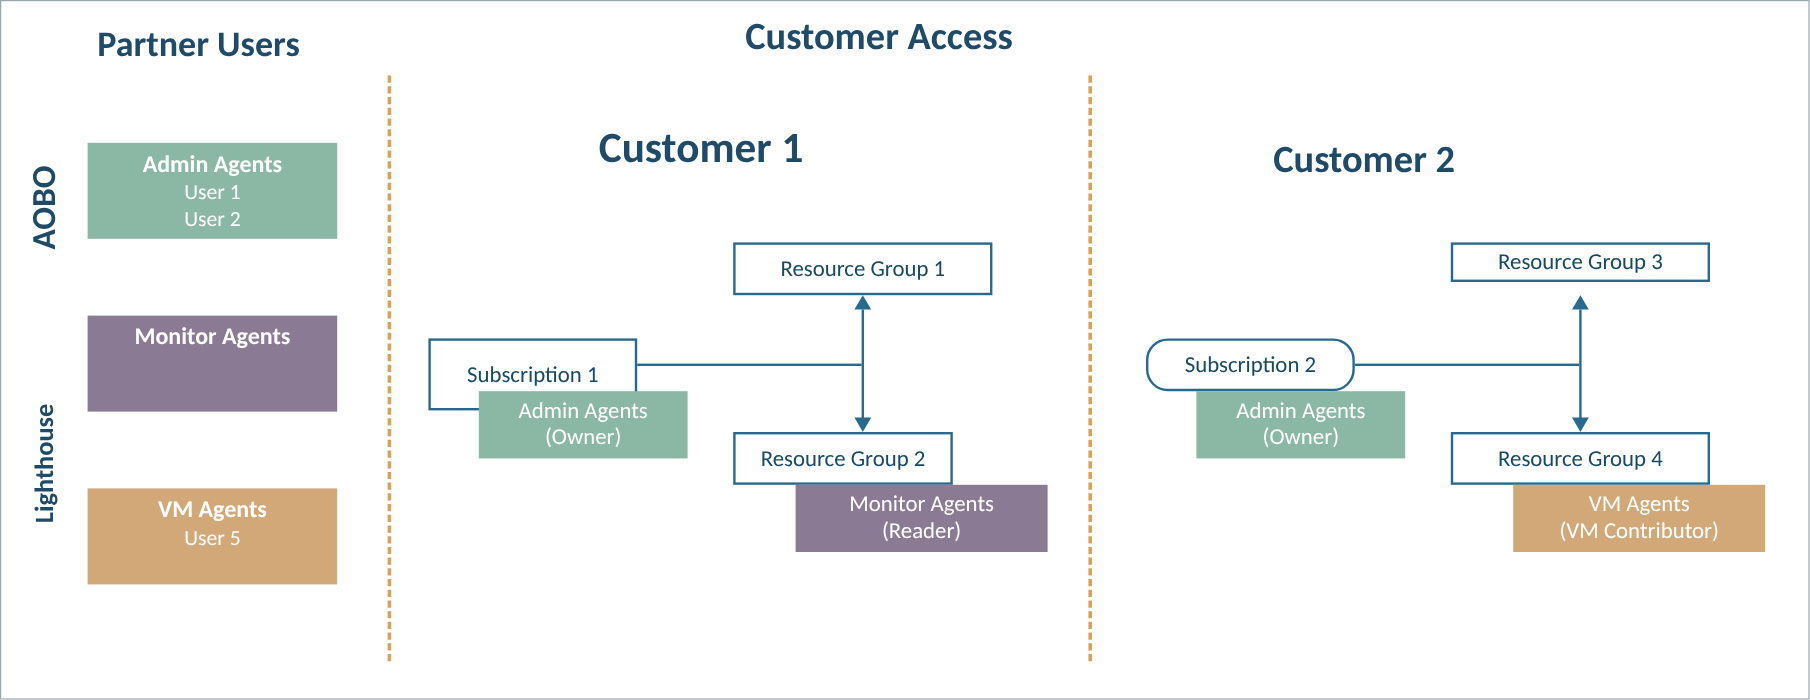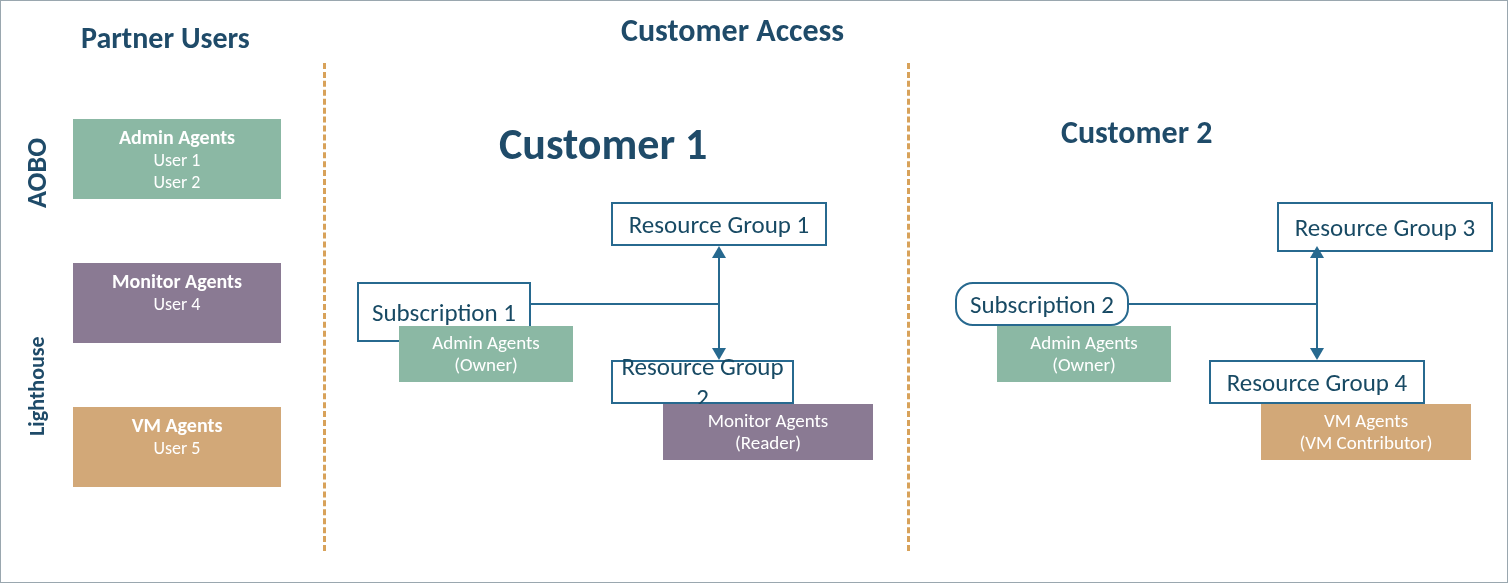--- a/index.html
+++ b/index.html
@@ -37,21 +37,21 @@
   .divider{
     position:absolute;
     width:0;
     border-left:3px dashed #d8a25a;
   }
   .box{
     position:absolute;
     border:2px solid #27698f;
     background:#fff;
     color:#184a64;
-    font-size:25px;
+    font-size:19px;
     text-align:center;
     display:flex;align-items:center;justify-content:center;
     box-sizing:border-box;
   }
   .tag{
     position:absolute;
     color:#fff;
     font-size:19px;
     text-align:center;
     display:flex;align-items:center;justify-content:center;
@@ -68,35 +68,34 @@
     position:absolute;width:0;height:0;
   }
   .arrow.up{border-left:7px solid transparent;border-right:7px solid transparent;border-bottom:12px solid #27698f;}
   .arrow.down{border-left:7px solid transparent;border-right:7px solid transparent;border-top:12px solid #27698f;}
 </style>
 </head>
 <body>
 
 <div class="title" style="left:80px;top:18px;font-size:30px;">Partner Users</div>
 <div class="title" style="left:620px;top:10px;font-size:32px;">Customer Access</div>
-<div class="title" style="left:498px;top:116px;font-size:44px;">Customer 1</div>
+<div class="title" style="left:498px;top:100px;font-size:36px;">Customer 1</div>
 <div class="title" style="left:1060px;top:112px;font-size:32px;">Customer 2</div>
 
 <div class="vlabel" style="left:18px;top:118px;font-size:28px;height:108px;">AOBO</div>
 <div class="vlabel" style="left:22px;top:270px;font-size:22px;height:230px;">Lighthouse</div>
 
 <div class="group-card" style="left: 72px; top: 118px; width: 208px; height: 80px; background: rgb(139, 184, 164);">
   <div class="hd" style="font-size:20px;">Admin Agents</div>
   <div class="ln">User 1</div>
   <div class="ln">User 2</div>
 </div>
 
 <div class="group-card" style="left: 72px; top: 262px; width: 208px; height: 80px; background: rgb(138, 122, 147);">
   <div class="hd" style="font-size:20px;">Monitor Agents</div>
-  <div class="ln">User 4</div>
 </div>
 
 <div class="group-card" style="left: 72px; top: 406px; width: 208px; height: 80px; background: rgb(210, 168, 120);">
   <div class="hd" style="font-size:20px;">VM Agents</div>
   <div class="ln">User 5</div>
 </div>
 
 <div class="divider" style="left:322px;top:62px;height:488px;"></div>
 <div class="divider" style="left:906px;top:62px;height:488px;"></div>
 
@@ -121,21 +120,21 @@
 <div class="arrow up" style="left:711px;top:245px;"></div>
 <div class="arrow down" style="left:711px;top:347px;"></div>
 
 <div class="box" style="left:954px;top:281px;width:174px;height:44px;border-radius:18px;">Subscription 2</div>
 
 <div class="tag" style="left: 996px; top: 325px; width: 174px; height: 56px; flex-direction: column; background: rgb(139, 184, 164);">
   <span>Admin Agents</span>
   <span>(Owner)</span>
 </div>
 
-<div class="box" style="left:1276px;top:201px;width:216px;height:50px;">Resource Group 3</div>
+<div class="box" style="left:1208px;top:201px;width:216px;height:33px;">Resource Group 3</div>
 
 <div class="box" style="left:1208px;top:359px;width:216px;height:44px;">Resource Group 4</div>
 
 <div class="tag" style="left: 1260px; top: 403px; width: 210px; height: 56px; flex-direction: column; background: rgb(210, 168, 120);">
   <span>VM Agents</span>
   <span>(VM Contributor)</span>
 </div>
 
 <div class="hline" style="left:1128px;top:302px;width:187px;"></div>
 <div class="vline" style="left:1315px;top:257px;height:91px;"></div>

